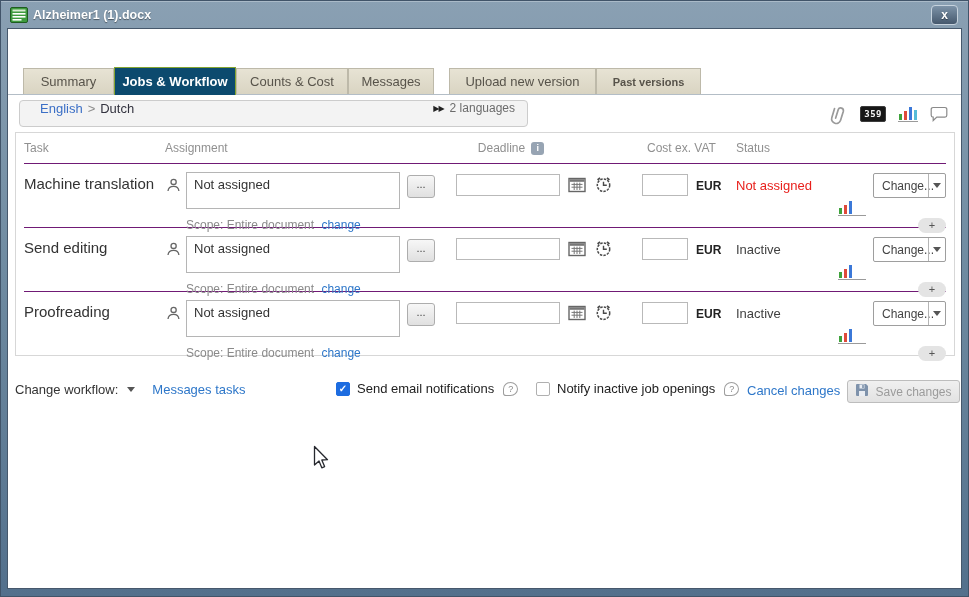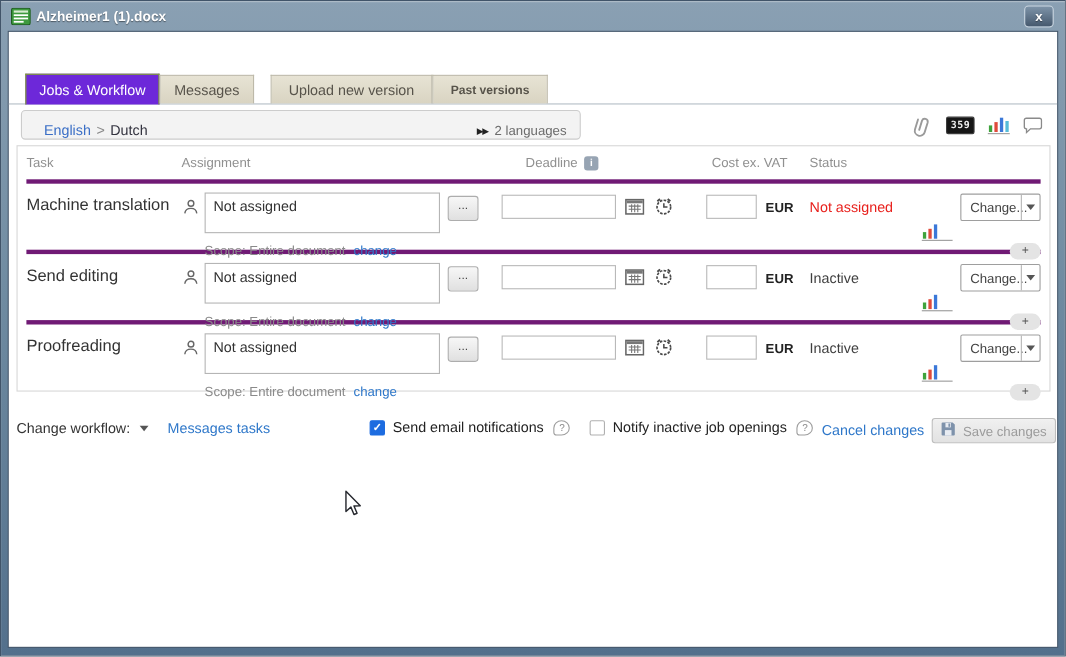--- a/index.html
+++ b/index.html
@@ -53,29 +53,29 @@
     color: #57534a; font-size: 13px; cursor: pointer;
   }
   .tab-summary { width: 91px; }
   .tab-jobs { width: 122px; }
   .tab-counts { width: 112px; }
   .tab-messages { width: 86px; }
   .tab-upload { width: 147px; margin-left: 15px; }
   .tab-past { width: 105px; font-size: 11px; font-weight: bold; }
   .tab.active {
     height: 28px; margin-bottom: -1px;
-    background: #6d28d9; border-color: #83a431;
-    color: #fff; font-weight: normal;
+    background: #0c4a6e; border-color: #83a431;
+    color: #fff; font-weight: bold;
   }
 
   
   .langbar {
     position: absolute; left: 11px; top: 71px; width: 509px; height: 27px;
     background: #f3f3f3; border: 1px solid #cccccc; border-radius: 4px;
-    display: flex; align-items: flex-end; padding: 0 12px 0 20px;
+    display: flex; align-items: flex-start; padding: 0 12px 0 20px;
     font-size: 13px; cursor: pointer;
   }
   .lang-src { color: #3b6fc6; }
   .lang-sep { color: #8a8a8a; margin: 0 5px; }
   .lang-tgt { color: #33333f; }
   .lang-count { margin-left: auto; display: flex; align-items: center; gap: 6px; color: #6b6b6b; font-size: 12px; }
   .ff-glyph { font-size: 8px; color: #222; letter-spacing: -1px; }
 
   .tool-icons {
     position: absolute; right: 13px; top: 72px; height: 26px;
@@ -108,21 +108,21 @@
   .h-assign { grid-column: 2 / 4; margin-left: 5px; }
   .h-deadline { grid-column: 5; margin-left: 12px; display: flex; align-items: center; gap: 6px; justify-content: center; }
   .h-cost { grid-column: 9 / 11; margin-left: 7px; }
   .h-status { grid-column: 11; }
   .info-icon {
     width: 13px; height: 13px; background: #97a4b3; border-radius: 3px;
     color: #fff; font-size: 9px; font-weight: bold; font-style: normal;
     display: inline-flex; align-items: center; justify-content: center; cursor: pointer;
   }
 
-  .trow { border-top: 4px solid #701a75; grid-template-rows: 44px 19px; padding-top: 8px; height: 64px; }
+  .trow { border-top: 1px solid #701a75; grid-template-rows: 44px 19px; padding-top: 8px; height: 64px; }
   .t-task { grid-column: 1; grid-row: 1; font-size: 15px; color: #333; margin-top: 3px; }
   .t-person { grid-column: 2; grid-row: 1; margin-top: 5px; margin-left: 5px; }
   .assign-box {
     grid-column: 3; grid-row: 1; width: 214px; height: 37px;
     background: #fff; border: 1px solid #b5b5b5;
     font-size: 13px; color: #333; padding: 4px 7px; cursor: text;
   }
   .dots-btn {
     grid-column: 4; grid-row: 1; margin-left: 7px; margin-top: 3px;
     width: 28px; height: 23px;
@@ -211,22 +211,28 @@
     <span class="win-title">Alzheimer1 (1).docx</span>
     <div class="close-btn">
       <span>x</span>
     </div>
   </div>
 
   <div class="content">
 
 
     <div class="tabstrip">
+      <div class="tab tab-summary">
+        <span>Summary</span>
+      </div>
       <div class="tab tab-jobs active">
         <span>Jobs &amp; Workflow</span>
+      </div>
+      <div class="tab tab-counts">
+        <span>Counts &amp; Cost</span>
       </div>
       <div class="tab tab-messages">
         <span>Messages</span>
       </div>
       <div class="tab tab-upload">
         <span>Upload new version</span>
       </div>
       <div class="tab tab-past">
         <span>Past versions</span>
       </div>

